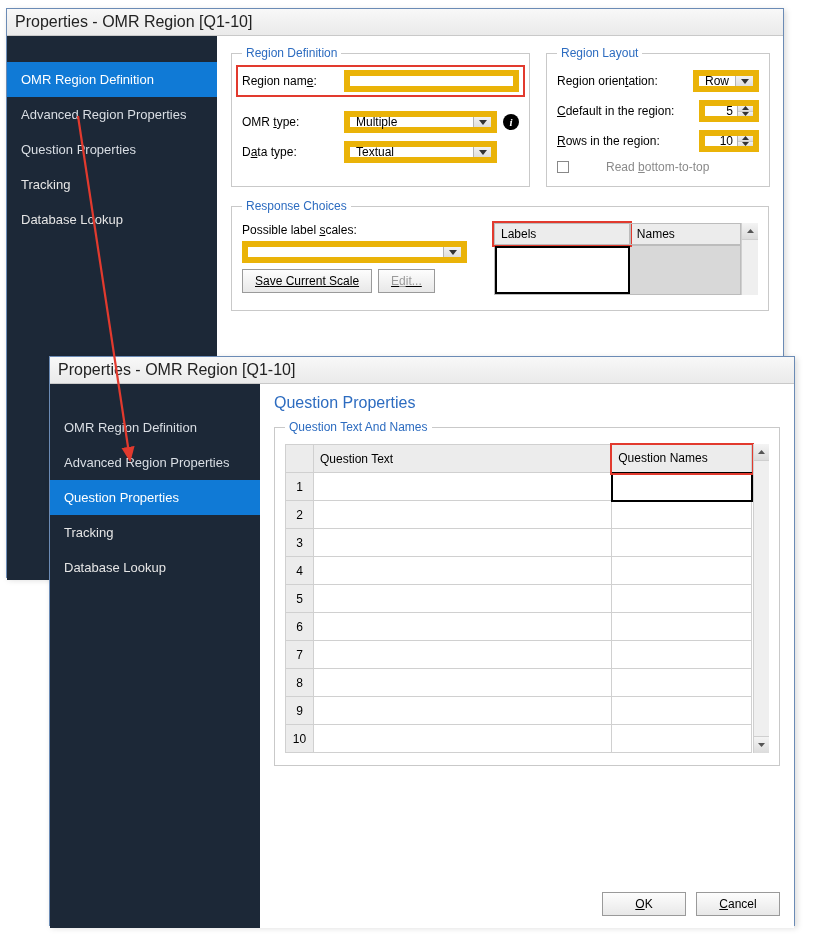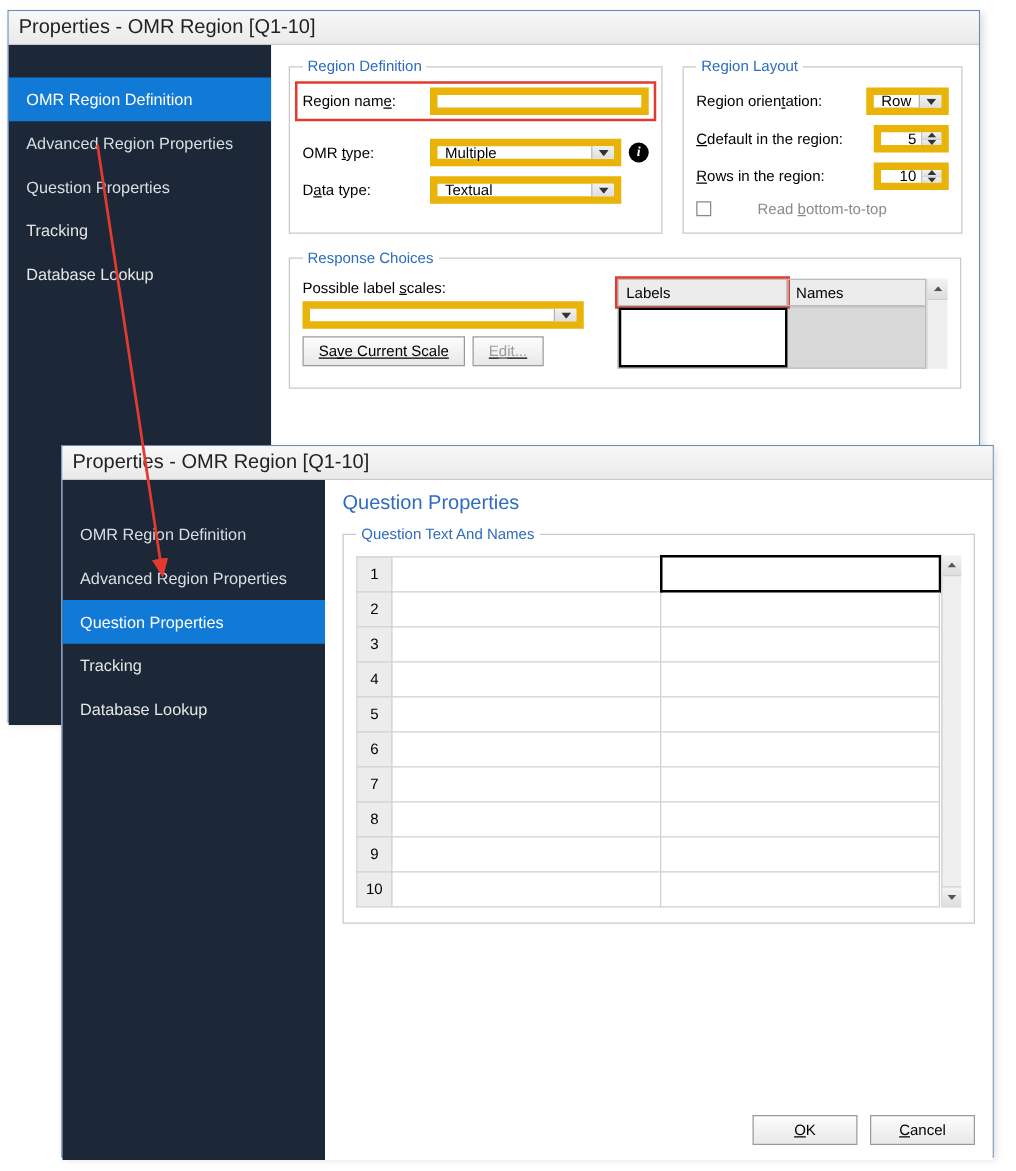--- a/index.html
+++ b/index.html
@@ -206,20 +206,25 @@
       <div class="sidebar-item disabled">Tracking</div>
       <div class="sidebar-item disabled">Database Lookup</div>
     </div>
     <div class="main" style="position:relative;">
       <div class="page-title">Question Properties</div>
       <fieldset>
         <legend>Question Text And Names</legend>
         <div style="display:flex;">
           <table class="qtable">
             <tbody>
+                <tr>
+              <th class="rownum"></th>
+              <th style="width:64%;">Question Text</th>
+              <th class="highlight">Question Names</th>
+            </tr>
             <tr>
                   <td class="rownum">1</td>
                   <td></td>
                   <td style="border:2px solid #000;"></td>
                 </tr>
             <tr>
                   <td class="rownum">2</td>
                   <td></td>
                   <td></td>
                 </tr>

